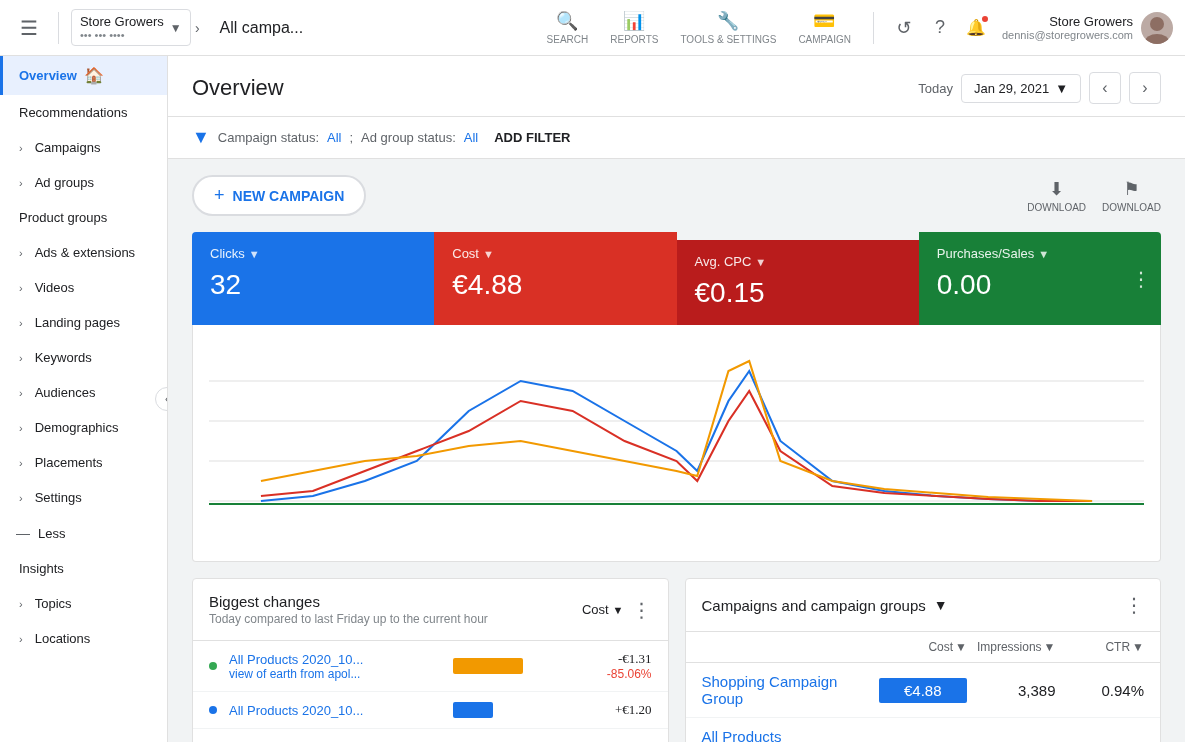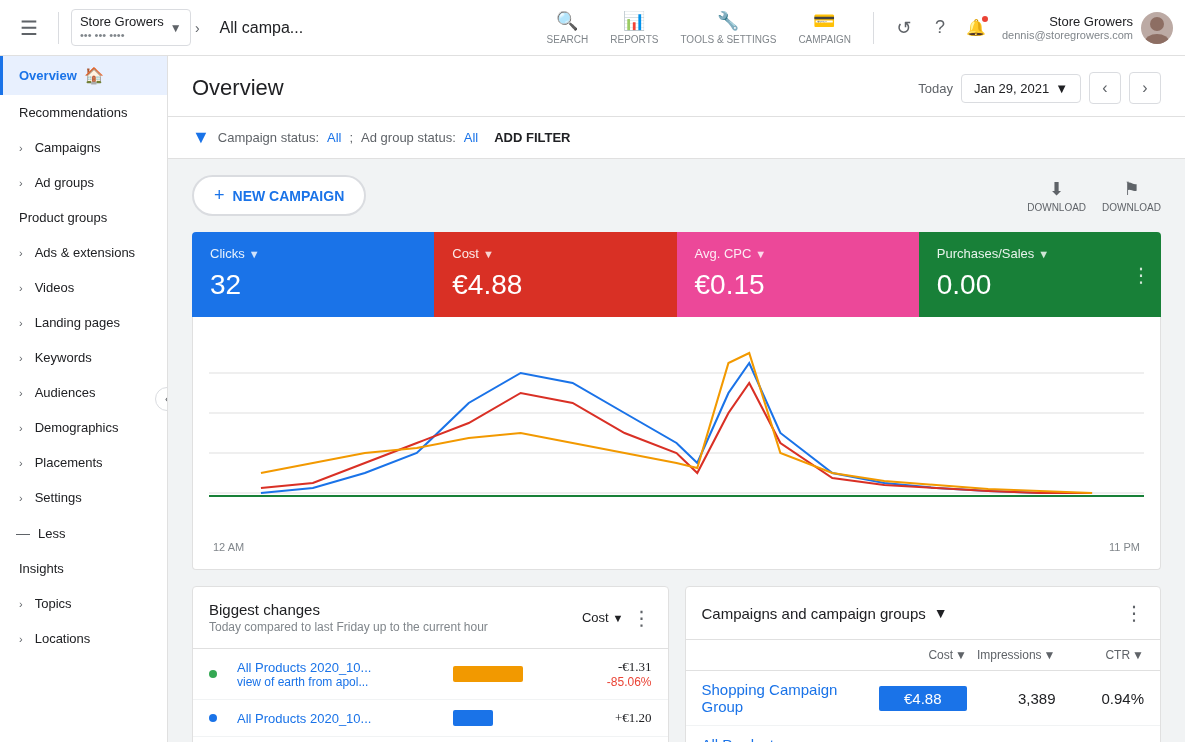--- a/index.html
+++ b/index.html
@@ -76,21 +76,21 @@
     .toolbar-actions { display: flex; gap: 16px; }
     .toolbar-action { display: flex; flex-direction: column; align-items: center; cursor: pointer; color: #5f6368; gap: 2px; }
     .toolbar-action .icon { font-size: 18px; }
     .toolbar-action .label { font-size: 10px; }
 
     
     .metrics-row { display: flex; margin-bottom: 0; border-radius: 4px 4px 0 0; overflow: hidden; }
     .metric-card { flex: 1; padding: 14px 18px 16px; cursor: pointer; position: relative; }
     .metric-card.blue { background: #1a73e8; }
     .metric-card.red { background: #d93025; }
-    .metric-card.orange { background: #ec4899; }
+    .metric-card.orange { background: #b91c1c; margin-top: 8px; }
     .metric-card.green { background: #188038; }
     .metric-header { display: flex; align-items: center; gap: 4px; margin-bottom: 8px; }
     .metric-label { color: rgba(255,255,255,0.9); font-size: 13px; font-weight: 500; }
     .metric-arrow { color: rgba(255,255,255,0.8); font-size: 11px; }
     .metric-value { color: #fff; font-size: 28px; font-weight: 400; }
     .metric-more { position: absolute; right: 10px; top: 50%; transform: translateY(-50%); color: rgba(255,255,255,0.8); font-size: 20px; cursor: pointer; }
 
     
     .chart-area { background: #fff; border: 1px solid #e0e0e0; border-top: none; border-radius: 0 0 4px 4px; padding: 16px; margin-bottom: 16px; }
     .chart-svg { width: 100%; height: 200px; }
@@ -100,21 +100,21 @@
     .bottom-panel { background: #fff; border: 1px solid #e0e0e0; border-radius: 4px; overflow: hidden; }
     .panel-left { flex: 1; }
     .panel-right { flex: 1; }
     .panel-header { display: flex; align-items: center; justify-content: space-between; padding: 14px 16px; border-bottom: 1px solid #e0e0e0; }
     .panel-title { font-size: 15px; font-weight: 500; color: #202124; }
     .panel-subtitle { font-size: 12px; color: #80868b; margin-top: 2px; }
     .panel-actions { display: flex; align-items: center; gap: 8px; }
     .panel-dropdown { display: flex; align-items: center; gap: 4px; font-size: 13px; color: #202124; cursor: pointer; }
     .panel-more { font-size: 20px; color: #5f6368; cursor: pointer; }
     .panel-content { padding: 0; }
-    .table-row-item { display: flex; align-items: center; padding: 10px 16px; border-bottom: 1px solid #f1f3f4; gap: 20px; }
+    .table-row-item { display: flex; align-items: center; padding: 10px 16px; border-bottom: 1px solid #f1f3f4; gap: 12px; }
     .row-name { flex: 2; }
     .row-name-main { font-size: 13px; color: #1a73e8; cursor: pointer; white-space: nowrap; overflow: hidden; text-overflow: ellipsis; max-width: 160px; }
     .row-name-sub { font-size: 12px; color: #1a73e8; cursor: pointer; white-space: nowrap; overflow: hidden; text-overflow: ellipsis; max-width: 160px; }
     .row-bar { flex: 1; display: flex; align-items: center; }
     .bar-yellow { height: 16px; background: #f29900; border-radius: 2px; }
     .bar-blue { height: 16px; background: #1a73e8; border-radius: 2px; }
     .row-value { flex: 0 0 80px; text-align: right; }
     .row-value-main { font-size: 13px; color: #202124; font-family: Liberation Serif, serif; }
     .row-value-sub { font-size: 12px; color: #ea4335; }
     .row-dot { width: 8px; height: 8px; border-radius: 50%; background: #34a853; flex-shrink: 0; }
@@ -352,24 +352,20 @@
           <line x1="0" y1="40" x2="900" y2="40" stroke="#e0e0e0" stroke-width="1"></line>
 
           <polyline points="50,160 100,155 150,140 200,120 250,70 300,40 350,50 400,80 450,110 470,130 500,60 520,30 550,100 600,140 650,150 700,155 750,158 800,160 850,160" fill="none" stroke="#1a73e8" stroke-width="2"></polyline>
 
           <polyline points="50,155 100,150 150,130 200,110 250,90 300,60 350,70 400,100 450,120 470,140 500,80 520,50 550,110 600,145 650,152 700,155 750,158 800,160 850,160" fill="none" stroke="#d93025" stroke-width="2"></polyline>
 
           <polyline points="50,140 100,130 150,120 200,115 250,105 300,100 350,110 400,120 450,130 470,135 500,30 520,20 550,120 600,140 650,148 700,152 750,156 800,158 850,160" fill="none" stroke="#f29900" stroke-width="2"></polyline>
 
           <line x1="0" y1="163" x2="900" y2="163" stroke="#188038" stroke-width="2"></line>
         </svg>
-        <div style="display:flex; justify-content:space-between; padding: 0 4px; margin-top: 4px;">
-          <span style="font-size:11px;color:#80868b;">12 AM</span>
-          <span style="font-size:11px;color:#80868b;">11 PM</span>
-        </div>
       </div>
 
       <div class="bottom-panels">
 
         <div class="bottom-panel panel-left">
           <div class="panel-header">
             <div>
               <div class="panel-title">Biggest changes</div>
               <div class="panel-subtitle">Today compared to last Friday up to the current hour</div>
             </div>

